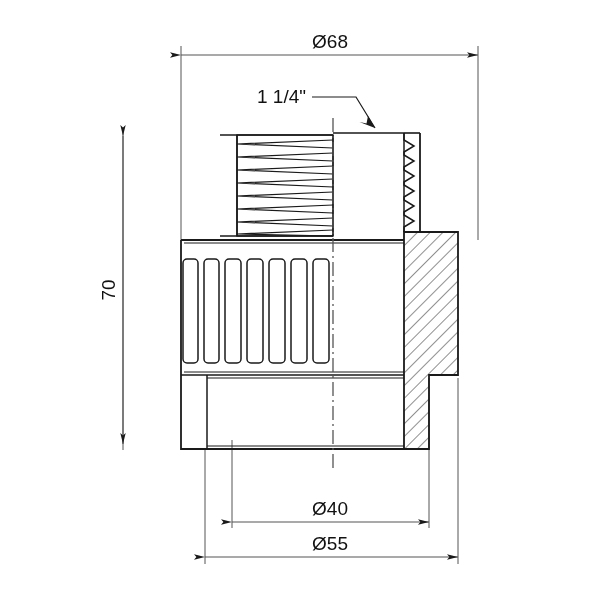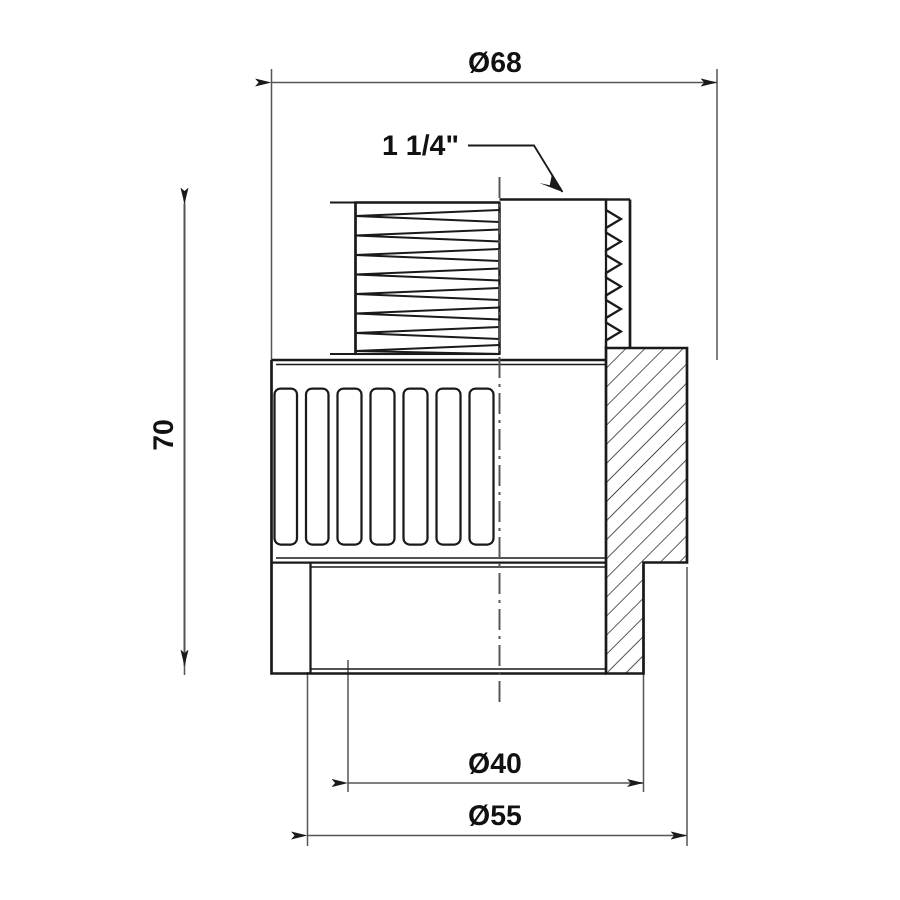--- a/index.html
+++ b/index.html
@@ -1,18 +1,18 @@
 <!DOCTYPE html>
 <html><head>
 <meta charset="utf-8">
 <style>
   html,body{margin:0;padding:0;background:#ffffff;}
   body{width:600px;height:600px;overflow:hidden;
        font-family:"Liberation Sans",sans-serif;}
-  #drawing{position:relative;width:600px;height:600px;font-weight:bold;}
+  #drawing{position:relative;width:600px;height:600px;}
   svg{display:block;}
   .dimtext{font-family:"Liberation Sans",sans-serif;font-size:19px;fill:#111111;}
 </style>
 </head>
 <body>
 
 <div id="drawing">
 <svg width="600" height="600" viewBox="0 0 600 600">
 
   <defs>

